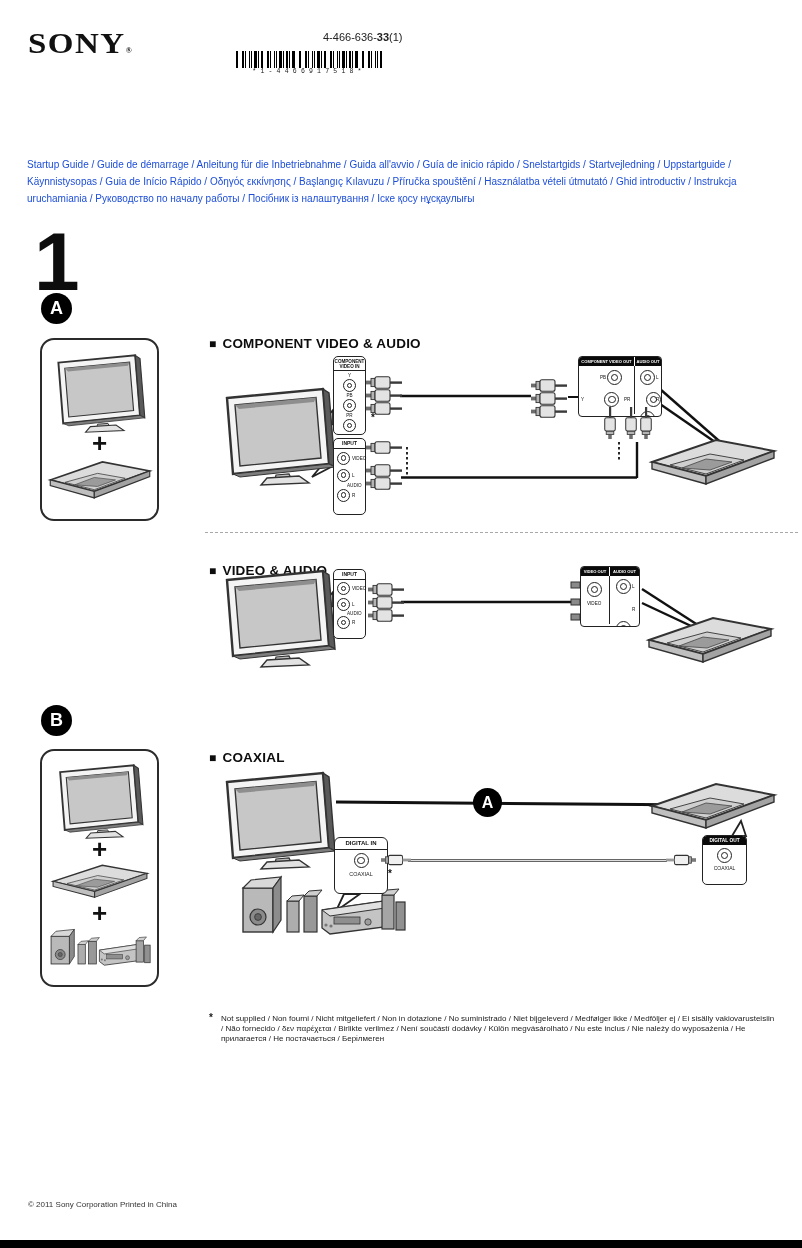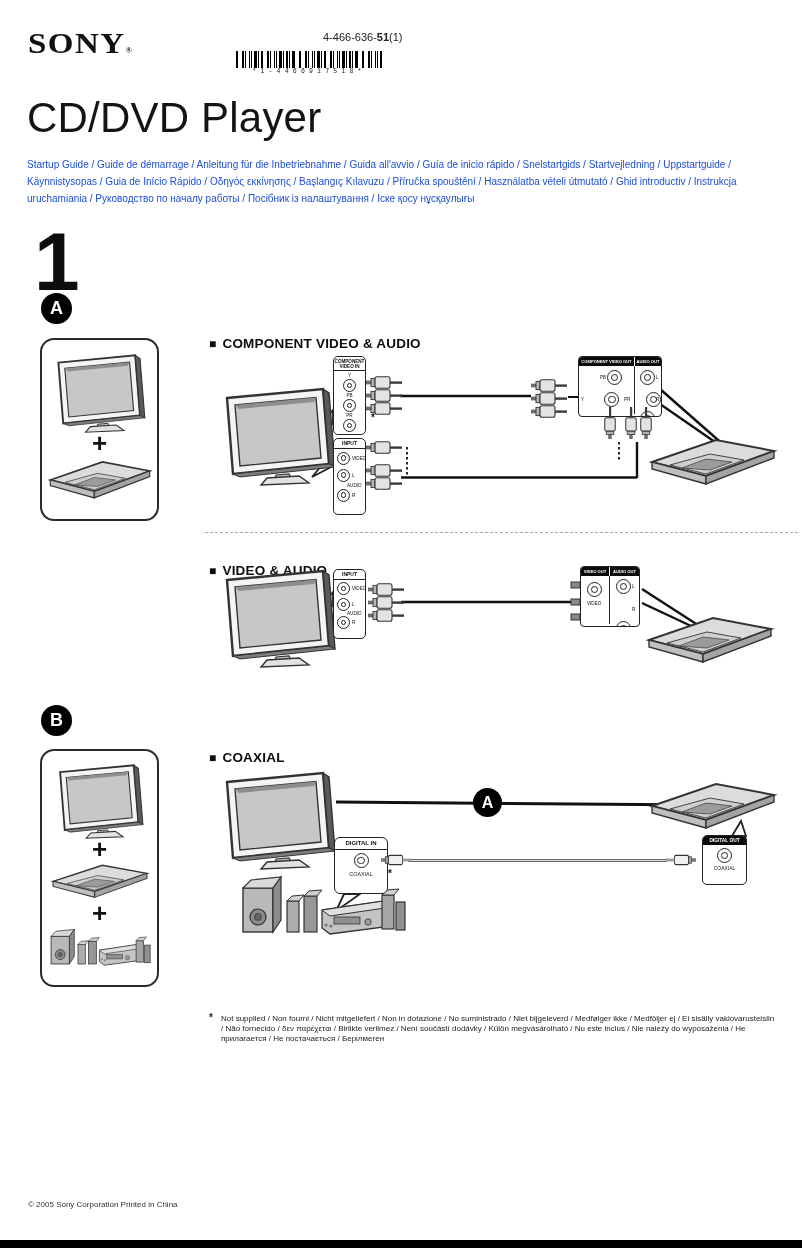--- a/index.html
+++ b/index.html
@@ -66,25 +66,24 @@
   .plug.flip svg{transform:scaleX(-1)}
   .plug.up{transform:rotate(-90deg)}
   .secsvg{position:absolute}
 </style>
 </head>
 <body>
 
 <div class="page">
 
   <div class="abs logo" style="left:28px;top:27px"><span>SONY</span><span class="reg">®</span></div>
-  <div class="abs pn" style="left:323px;top:31px"><span>4-466-636-</span><b>51</b><span>(1)</span></div>
+  <div class="abs pn" style="left:323px;top:31px"><span>4-466-636-</span><b>33</b><span>(1)</span></div>
   <div class="abs barcode" style="left:236px;top:51px;width:146px;height:17px"></div>
   <div class="abs btext" style="left:232px;top:68px;width:154px">*1-4466917518*</div>
 
-  <div class="abs title" style="left:27px;top:94px">CD/DVD Player</div>
   <div class="abs langs" style="left:27px;top:157px;width:757px">Startup Guide / Guide de démarrage / Anleitung für die Inbetriebnahme / Guida all'avvio / Guía de inicio rápido / Snelstartgids / Startvejledning / Uppstartguide / Käynnistysopas / Guia de Início Rápido / Οδηγός εκκίνησης / Başlangıç Kılavuzu / Příručka spouštění / Használatba vételi útmutató / Ghid introductiv / Instrukcja uruchamiania / Руководство по началу работы / Посібник із налаштування / Іске қосу нұсқаулығы</div>
 
   <div class="abs step" style="left:34px;top:228px">1</div>
 
   <div class="abs badge" style="left:41px;top:293px">A</div>
 
   <div class="abs eqbox" style="left:40px;top:338px;width:119px;height:183px">
     <span class="ill" style="position:relative;width:96px;height:80px;margin-top:13px">
   <svg viewBox="0 0 120 100" preserveAspectRatio="none" xmlns="http://www.w3.org/2000/svg">
     <polygon points="8,12 104,3 110,78 14,88" fill="#f4f4f4" stroke="#333" stroke-width="2.4"></polygon>
@@ -555,16 +554,16 @@
     <rect x="0" y="4.2" width="5" height="3.6" fill="#7a7a7a"></rect>
     <rect x="5" y="2.8" width="3.4" height="6.4" fill="#a9a9a9" stroke="#333" stroke-width="0.8"></rect>
     <rect x="8.4" y="1.4" width="16" height="9.2" rx="1.6" fill="#f0f0f0" stroke="#333" stroke-width="1.1"></rect>
     <rect x="24.4" y="4.6" width="9.6" height="2.8" fill="#9a9a9a"></rect>
   </svg>
 </span>
 
   <span class="abs fstar" style="left:209px;top:1012px">*</span>
   <div class="abs foot" style="left:221px;top:1014px;width:557px">Not supplied / Non fourni / Nicht mitgeliefert / Non in dotazione / No suministrado / Niet bijgeleverd / Medfølger ikke / Medföljer ej / Ei sisälly vakiovarusteisiin / Não fornecido / δεν παρέχεται / Birlikte verilmez / Není součástí dodávky / Külön megvásárolható / Nu este inclus / Nie należy do wyposażenia / Не прилагается / Не постачається / Берілмеген</div>
 
-  <div class="abs copy" style="left:28px;top:1200px">© 2005 Sony Corporation Printed in China</div>
+  <div class="abs copy" style="left:28px;top:1200px">© 2011 Sony Corporation Printed in China</div>
   <div class="abs bbar" style="left:0;top:1240px;width:802px;height:8px"></div>
 
 </div>
 
 </body></html>

